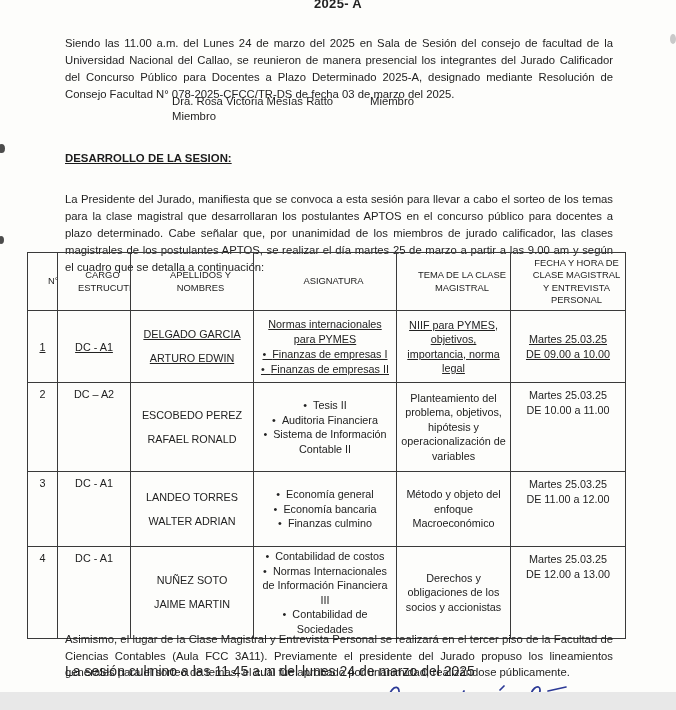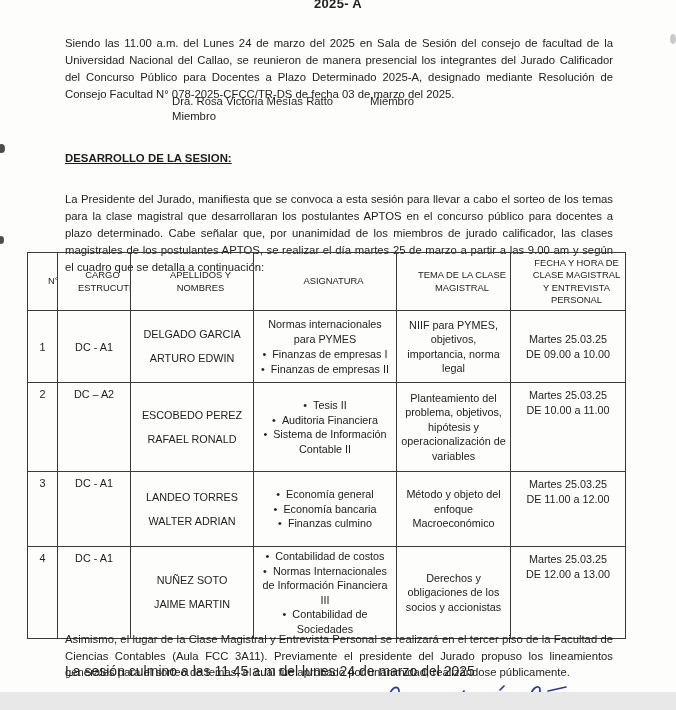--- a/index.html
+++ b/index.html
@@ -46,21 +46,21 @@
     padding:2px 3px;
     text-align:center;
     vertical-align:middle;
     overflow:hidden;
   }
   table.schedule th {
     font-size:9.4px; font-weight:normal; line-height:12.5px;
     height:53px;
     padding-left:20px;
   }
-  tr.r1 td { height:67px; }
+  tr.r1 td { height:67px;text-decoration:underline; }
   tr.r2 td { height:81px; }
   tr.r3 td { height:67px; }
   tr.r4 td { height:72px; }
   tr.r2 td.va-top, tr.r3 td.va-top, tr.r4 td.va-top { vertical-align:top; padding-top:5px; }
   .names div { line-height:13px; }
   .names div + div { margin-top:11px; }
   .asig { line-height:14.5px; }
   .asig .plain { margin-bottom:1px; }
   .asig .bullet-item::before { content:"•\00a0\00a0"; }
   .tema { line-height:14.5px; }

